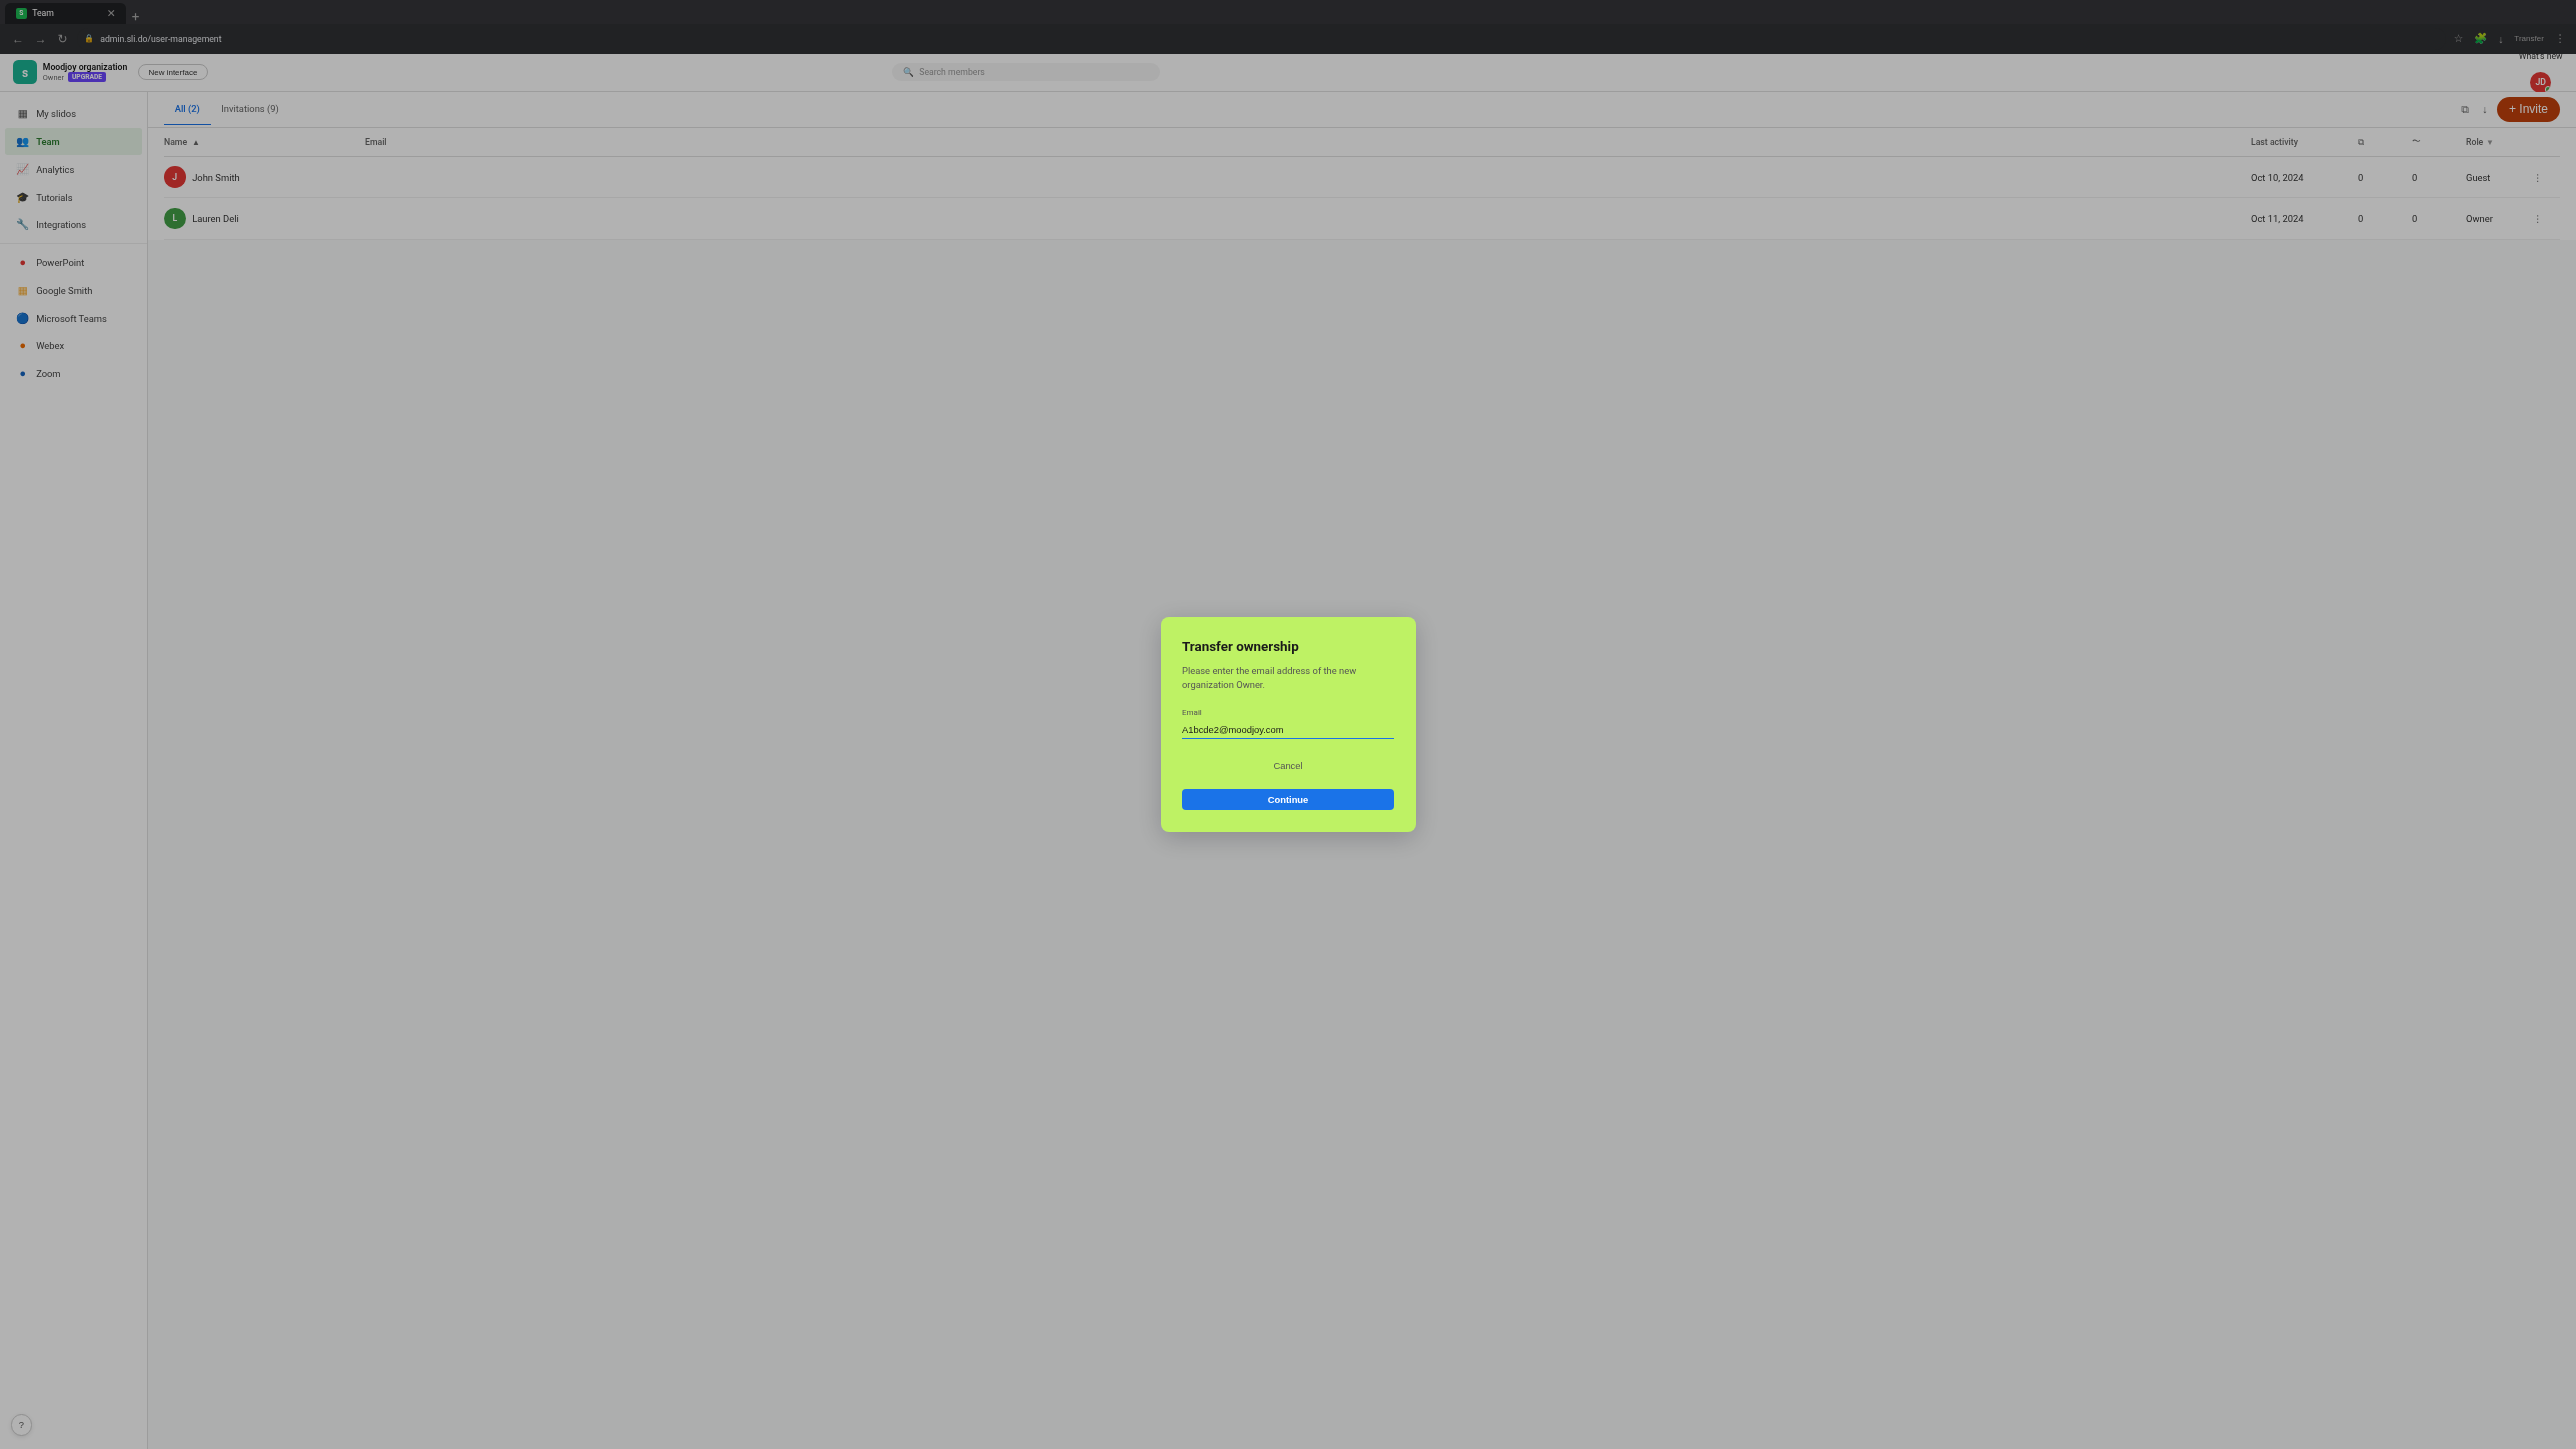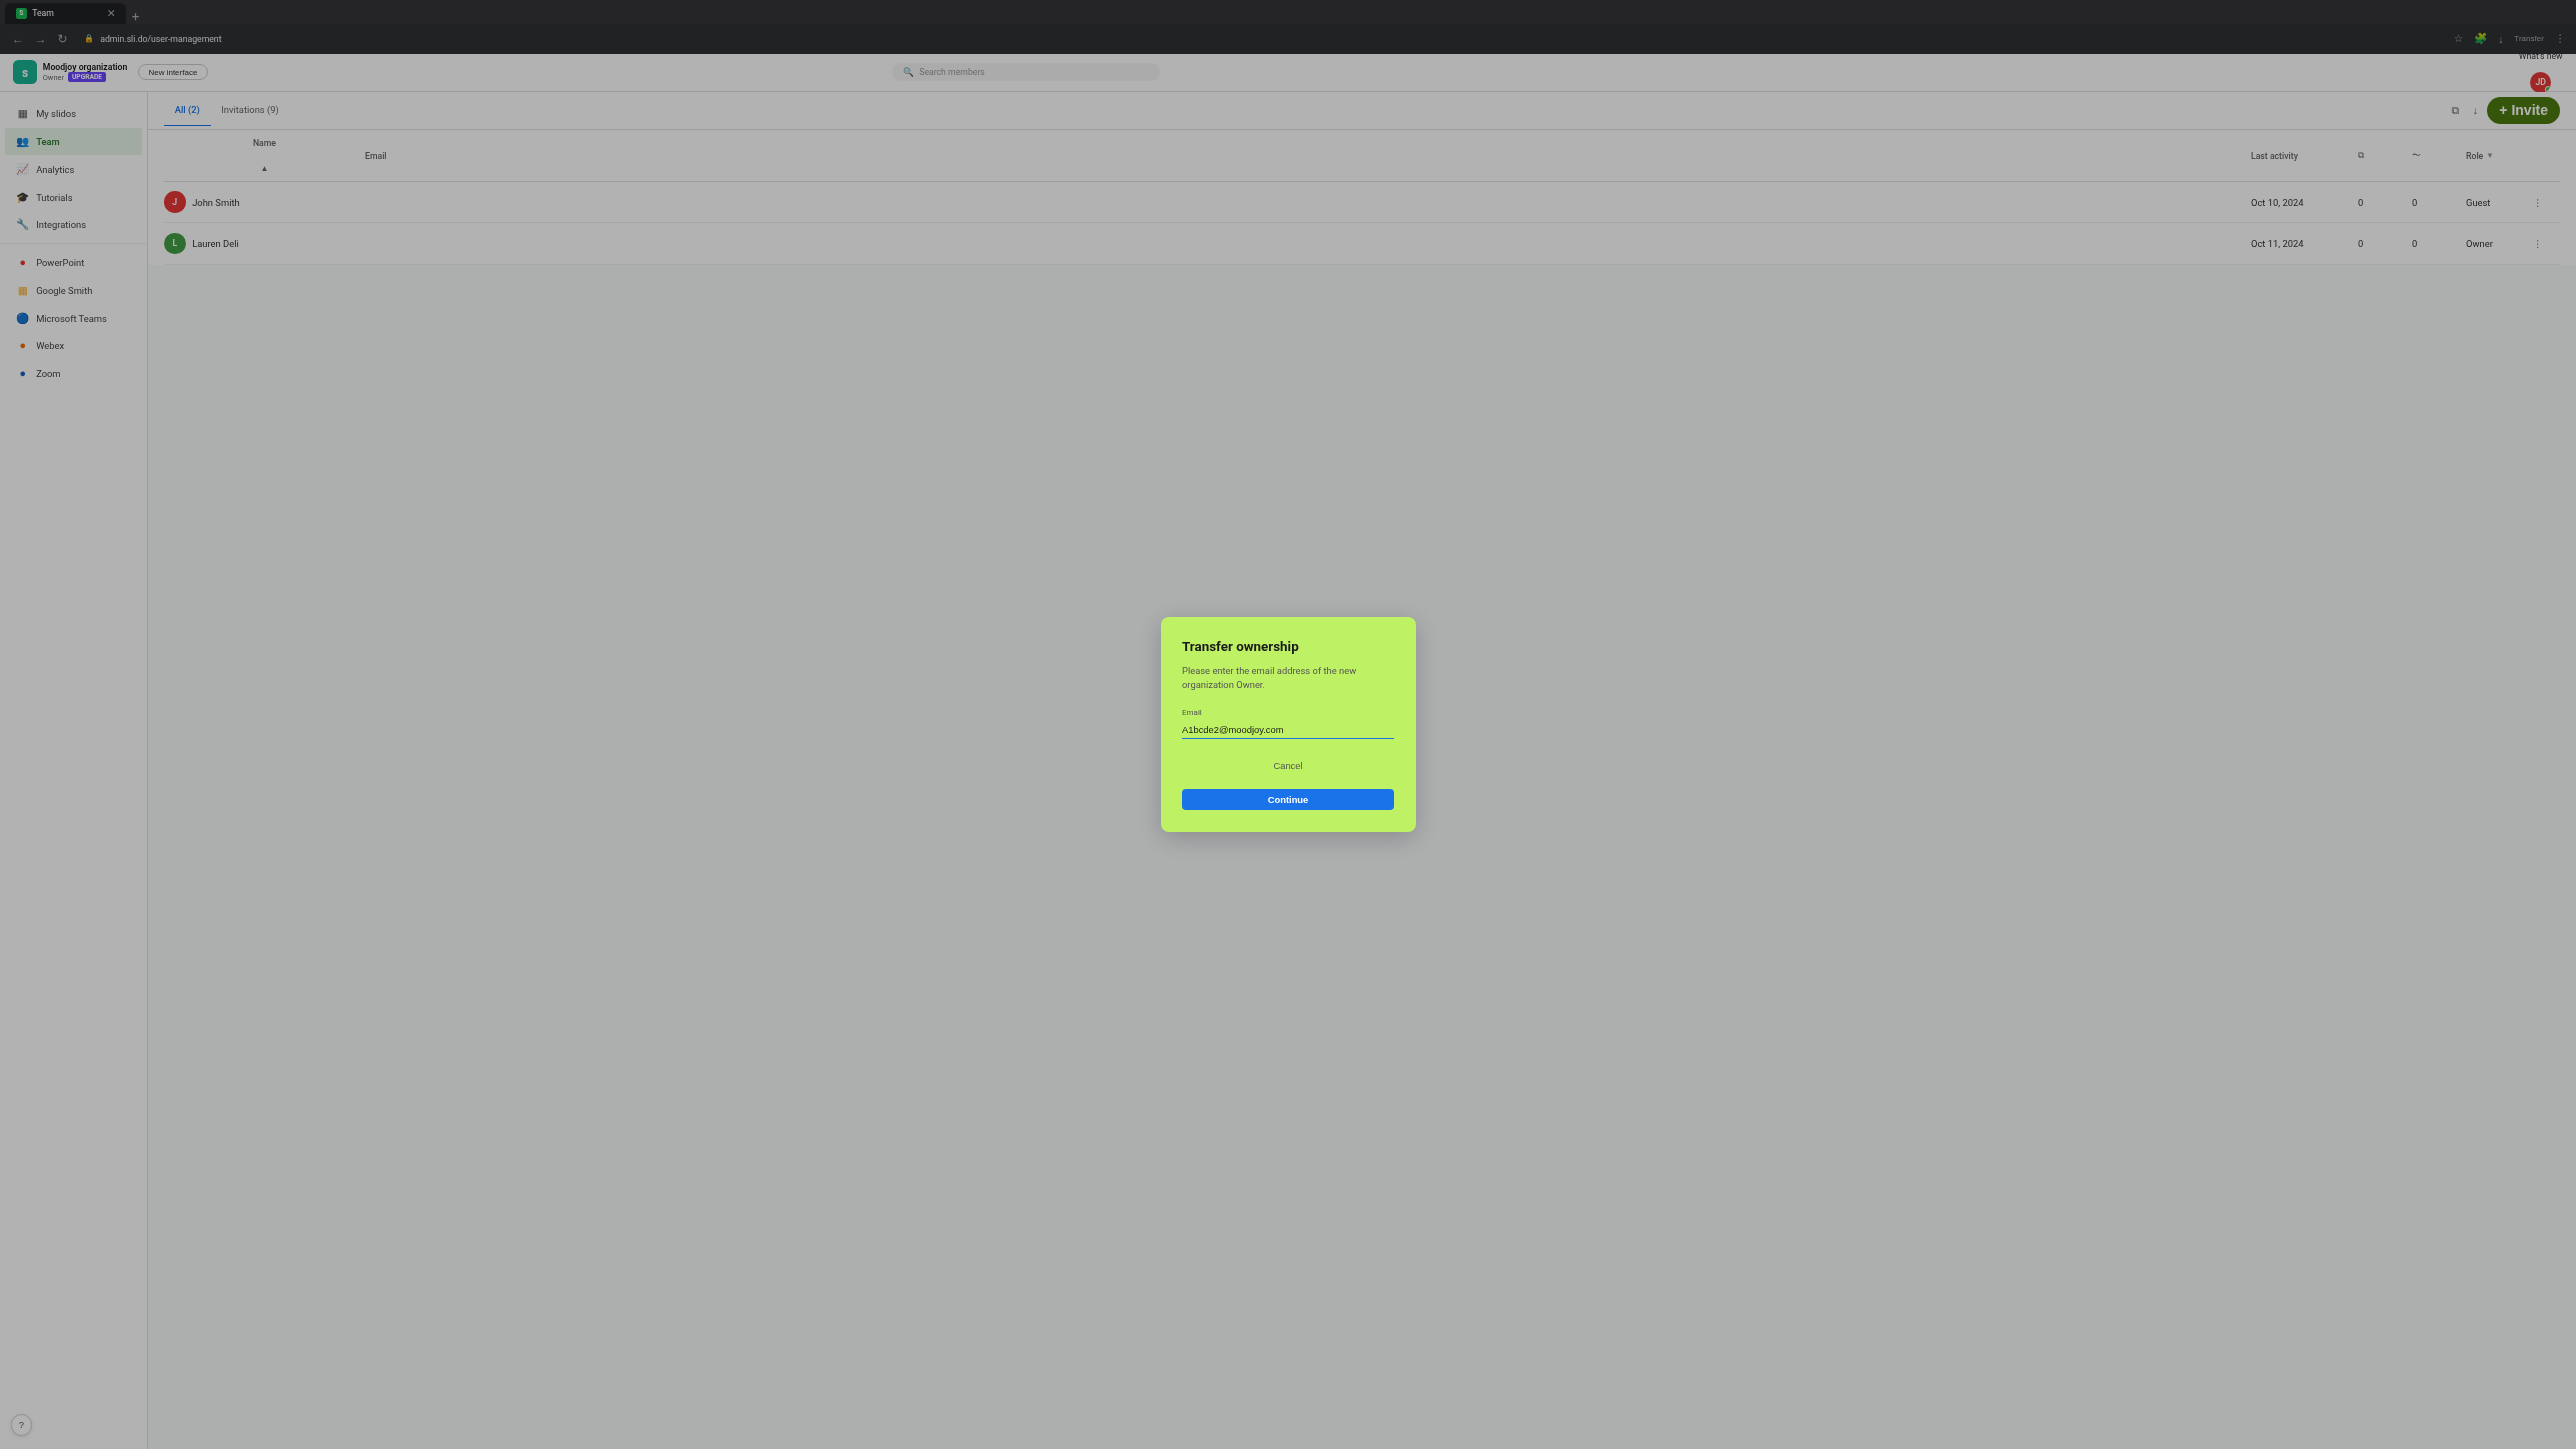--- a/index.html
+++ b/index.html
@@ -40,29 +40,29 @@
     .sidebar-icon { font-size: 10.7px; width: 13.4px; text-align: center; }
 
     
     .main-content { flex: 1; padding: 0; background: #f8f9fa; overflow: auto; position: relative; }
     .content-header { background: white; border-bottom: 0.7px solid #e0e0e0; padding: 0 16px; }
     .tabs { display: flex; gap: 0; border-bottom: none; }
     .tab { padding: 9.4px 10.7px; font-size: 9.4px; color: #666; cursor: pointer; border-bottom: 1.3px solid transparent; }
     .tab.active { color: #1a73e8; border-bottom: 1.3px solid #1a73e8; font-weight: 500; }
     .tab-actions { margin-left: auto; display: flex; align-items: center; gap: 5.4px; padding: 5.4px 0; }
     .icon-btn { background: none; border: none; cursor: pointer; padding: 4px; color: #666; font-size: 10.7px; border-radius: 2.7px; }
-    .invite-btn { background: #4d7c0f; color: white; border: none; border-radius: 13.4px; padding: 5.4px 12px; font-size: 14px; font-weight: 700; cursor: pointer; display: flex; align-items: center; gap: 4px; }
+    .invite-btn { background: #c2410c; color: white; border: none; border-radius: 13.4px; padding: 5.4px 12px; font-size: 12px; font-weight: 400; cursor: pointer; display: flex; align-items: center; gap: 4px; }
 
     
     .table-container { padding: 0 16px; background: white; }
     .table-header { display: grid; grid-template-columns: 201px 1fr 107px 54px 54px 67px 27px; padding: 8px 0; border-bottom: 0.7px solid #e0e0e0; color: #666; font-size: 8.7px; font-weight: 500; align-items: center; }
     .table-row { display: grid; grid-template-columns: 201px 1fr 107px 54px 54px 67px 27px; padding: 9.4px 0; border-bottom: 0.7px solid #f0f0f0; align-items: center; font-size: 9.4px; color: #333; }
     .col-name { display: flex; align-items: center; gap: 6.7px; }
     .member-avatar { width: 21.5px; height: 21.5px; border-radius: 50%; display: flex; align-items: center; justify-content: center; color: white; font-size: 8.7px; font-weight: 600; flex-shrink: 0; }
-    .col-header-name { display: flex; align-items: center; gap: 16px; flex-direction: column; }
+    .col-header-name { display: flex; align-items: center; gap: 5px; }
     .sort-icon { font-size: 8px; }
     .filter-icon { font-size: 8px; color: #999; }
     .pagination { display: flex; align-items: center; justify-content: flex-end; padding: 8px 16px; gap: 10.7px; font-size: 8.7px; color: #666; background: white; }
     .page-nav { display: flex; align-items: center; gap: 2.7px; }
     .page-nav-btn { background: none; border: none; cursor: pointer; padding: 2.7px 5.4px; color: #666; font-size: 12px; }
 
     
     .modal-overlay { position: fixed; top: 0; left: 0; right: 0; bottom: 0; background: rgba(0,0,0,0.3); display: flex; align-items: center; justify-content: center; z-index: 1000; }
     .modal { background: #bef264; border-radius: 8px; padding: 21.5px; width: 255px; box-shadow: 0 5.4px 27px rgba(0,0,0,0.2); }
     .modal-title { font-size: 13.4px; font-weight: 700; color: #1a1a1a; margin-bottom: 10.7px; }

